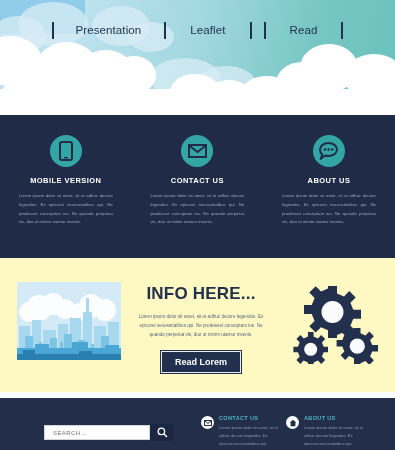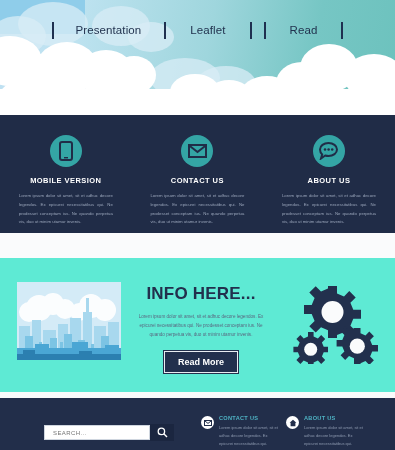--- a/index.html
+++ b/index.html
@@ -20,30 +20,30 @@
   .cloud-band{position:absolute;left:0;bottom:0;width:395px;height:26px;background:#ffffff;}
 
   
   .nav{position:absolute;left:0;top:18px;width:395px;height:24px;
        display:flex;align-items:center;justify-content:center;gap:12px;z-index:6;}
   .nav-sep{width:2px;height:17px;background:#1f3050;display:inline-block;}
   .nav-item{font-size:11.5px;color:#22334f;padding:0 12px;letter-spacing:.1px;white-space:nowrap;cursor:pointer;}
   .nav-item.first{padding-left:10px;padding-right:11px;}
 
   
-  .services{position:absolute;left:0;top:115px;width:395px;height:118px;background:#202c47;}
+  .services{position:absolute;left:0;top:115px;width:395px;height:143px;background:#202c47;}
   .svc-row{position:absolute;left:0;top:20px;width:395px;display:flex;}
   .svc{width:131.6px;display:flex;flex-direction:column;align-items:center;}
   .svc-circle{width:32px;height:32px;border-radius:50%;background:#34a5a5;
               display:flex;align-items:center;justify-content:center;}
   .svc-title{margin-top:9px;font-size:7.5px;font-weight:bold;color:#ffffff;letter-spacing:.45px;}
   .svc-body{margin-top:7px;width:94px;font-size:4.3px;line-height:2.05;color:#9aa6bb;text-align:justify;}
 
   
-  .info{position:absolute;left:0;top:258px;width:395px;height:134px;background:#5eead4;}
+  .info{position:absolute;left:0;top:258px;width:395px;height:134px;background:#fef9c3;}
   .city{position:absolute;left:17px;top:24px;width:104px;height:78px;overflow:hidden;background:#d4ebf7;}
   .info-mid{position:absolute;left:133px;top:26px;width:136px;text-align:center;}
   .info-title{font-size:17px;font-weight:bold;color:#22304d;letter-spacing:.2px;}
   .info-body{margin-top:8px;font-size:4.6px;line-height:2.0;color:#5a6880;text-align:center;}
   .read-more{display:inline-block;margin-top:11px;padding:5px 13px;background:#22304d;color:#fff;
              font-size:9px;font-weight:bold;border:1.5px solid #e9edf2;box-shadow:0 0 0 1px #22304d;cursor:pointer;}
   .gears{position:absolute;left:288px;top:22px;width:92px;height:84px;}
 
   
   .footer{position:absolute;left:0;top:398px;width:395px;height:52px;background:#222e4a;}
@@ -188,21 +188,21 @@
           <rect x="0" y="72" width="104" height="6"></rect>
           <rect x="6" y="68" width="12" height="10"></rect>
           <rect x="62" y="69" width="13" height="9"></rect>
         </g>
       </svg>
     </div>
 
     <div class="info-mid">
       <div class="info-title">INFO HERE...</div>
       <div class="info-body">Lorem ipsum dolor sit amet, sit et adhuc decore legendos. Ex epicurei necessitatibus qui. Ne prodesset conceptam ius. Ne quando perpetua vis, duo ut minim utamur invenis.</div>
-      <div class="read-more">Read More</div>
+      <div class="read-more">Read Lorem</div>
     </div>
 
     <div class="gears">
       <svg width="92" height="84" viewBox="0 0 92 84" aria-hidden="true">
         <g fill="#22304d">
           <path d="M40 6 h9 v7.5 l7 2.9 5.3-5.3 6.4 6.4-5.3 5.3 2.9 7H73v9h-7.7l-2.9 7 5.3 5.3-6.4 6.4-5.3-5.3-7 2.9V58h-9v-7.8l-7-2.9-5.3 5.3-6.4-6.4 5.3-5.3-2.9-7H16v-9h7.7l2.9-7-5.3-5.3 6.4-6.4 5.3 5.3 7-2.9Z"></path>
         </g>
         <circle cx="44.5" cy="32" r="11" fill="#fafbfc"></circle>
         <g fill="#22304d">
           <path d="M66 48 h6.5 v5.3l5 2.1 3.8-3.8 4.6 4.6-3.8 3.8 2.1 5H90v6.5h-5.8l-2.1 5 3.8 3.8-4.6 4.6-3.8-3.8-5 2.1V84h-6.5v-5.8l-5-2.1-3.8 3.8-4.6-4.6 3.8-3.8-2.1-5H48.6V60h5.7l2.1-5-3.8-3.8 4.6-4.6 3.8 3.8 5-2.1Z"></path>

